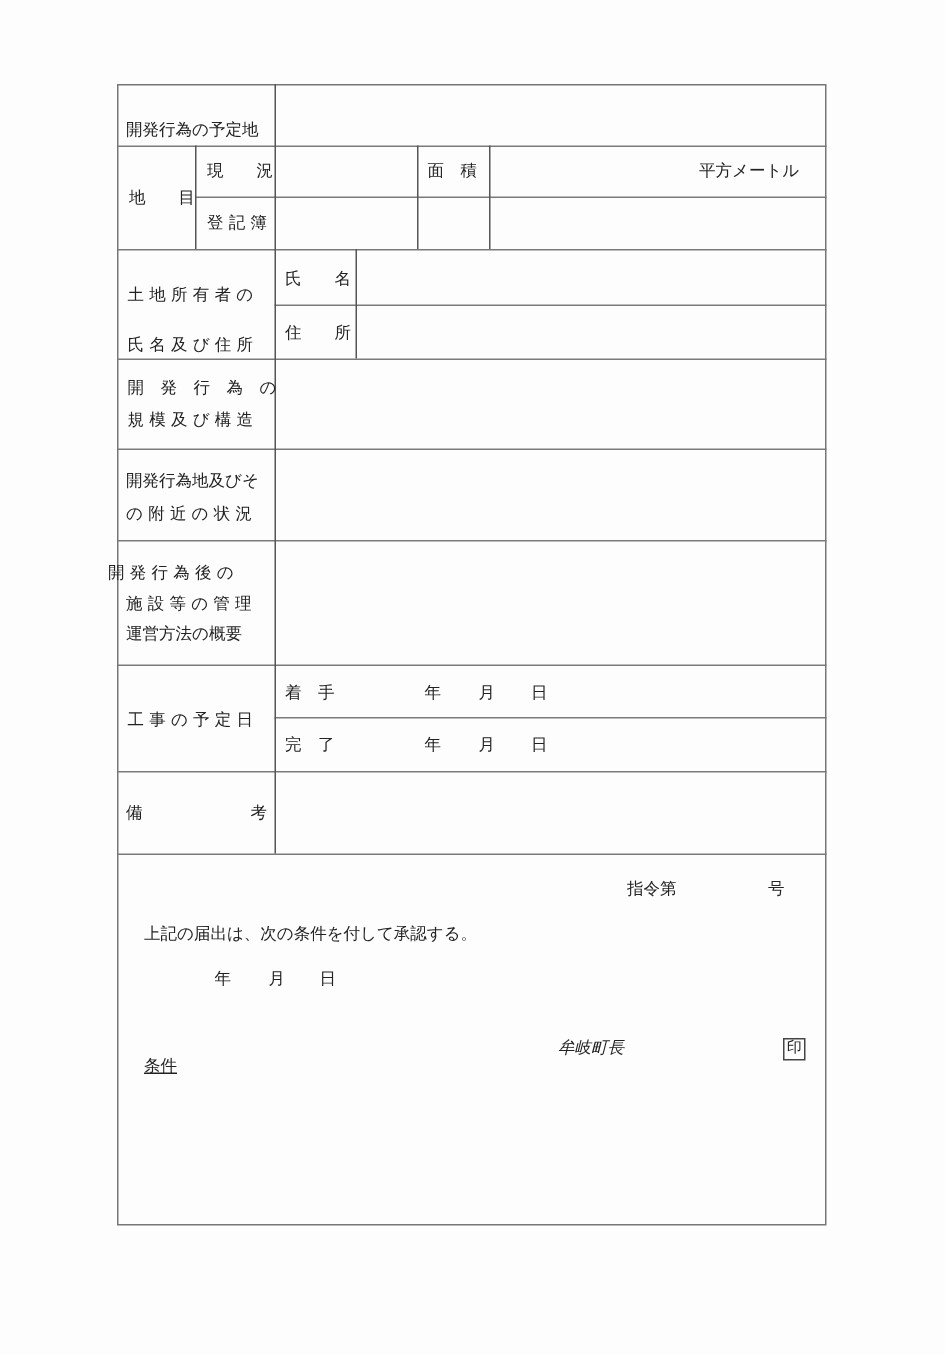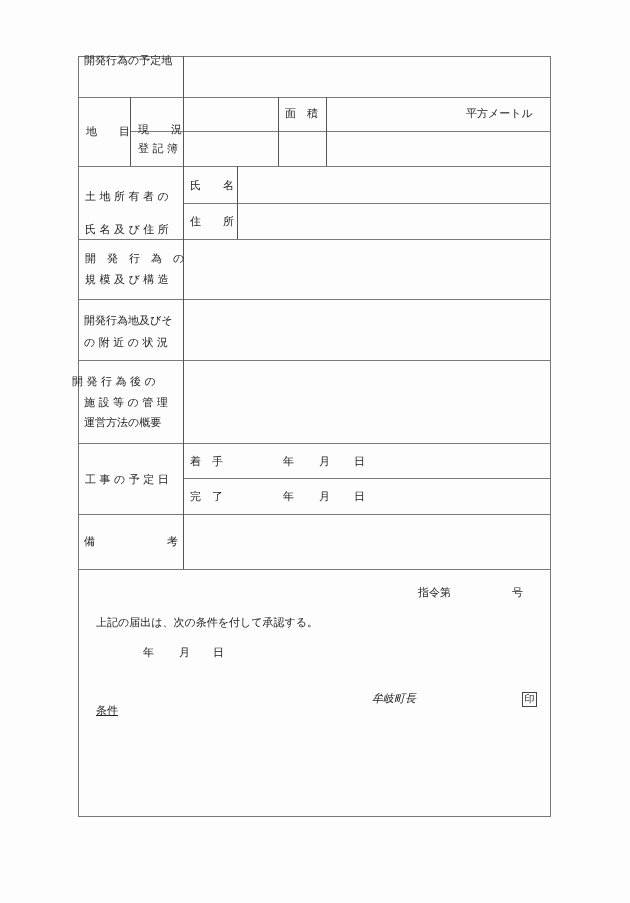--- a/index.html
+++ b/index.html
@@ -28,25 +28,25 @@
 <div class="hl" style="left:183px;width:368px;top:478px;"></div>
 <div class="hl" style="left:78px;width:473px;top:514px;"></div>
 <div class="hl" style="left:78px;width:473px;top:569px;"></div>
 
 <div class="vl" style="left:183px;top:56px;height:513px;"></div>
 <div class="vl" style="left:130px;top:97px;height:69px;"></div>
 <div class="vl" style="left:278px;top:97px;height:69px;"></div>
 <div class="vl" style="left:326px;top:97px;height:69px;"></div>
 <div class="vl" style="left:237px;top:166px;height:73px;"></div>
 
-<div class="lbl" style="left:84px;top:55px;">開発行為の予定地</div>
+<div class="lbl" style="left:84px;top:81px;">開発行為の予定地</div>
 <div class="cell-input" style="left:184px;top:57px;width:366px;height:40px;"><span></span></div>
 
 <div class="lbl" style="left:86px;top:126px;">地　　目</div>
-<div class="lbl" style="left:138px;top:108px;width:40px;margin-top:16px;">現　　況</div>
+<div class="lbl" style="left:138px;top:108px;width:40px;">現　　況</div>
 <div class="lbl" style="left:138px;top:143px;">登 記 簿</div>
 <div class="cell-input" style="left:184px;top:98px;width:93px;height:33px;"><span></span></div>
 <div class="cell-input" style="left:184px;top:132px;width:93px;height:34px;"><span></span></div>
 <div class="lbl" style="left:285px;top:108px;">面　積</div>
 <div class="cell-input" style="left:327px;top:98px;width:223px;height:33px;"><span></span></div>
 <div class="lbl" style="left:466px;top:108px;">平方メートル</div>
 <div class="cell-input" style="left:279px;top:132px;width:47px;height:34px;"></div>
 <div class="cell-input" style="left:327px;top:132px;width:223px;height:34px;"></div>
 
 <div class="lbl" style="left:85px;top:191px;">土 地 所 有 者 の</div>

